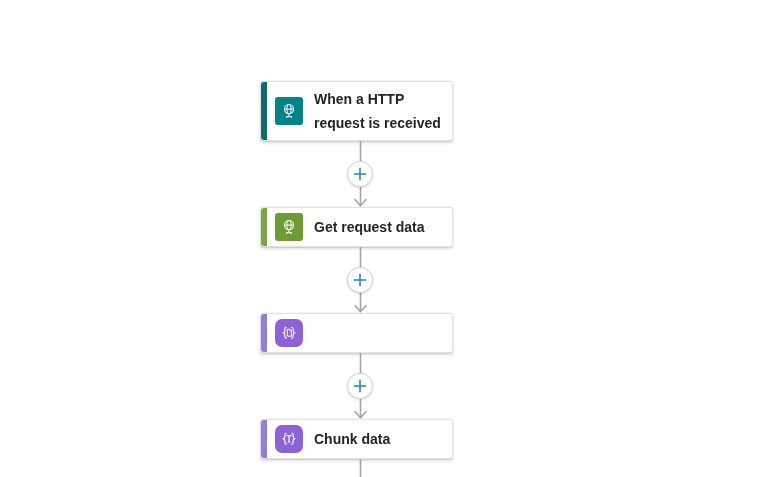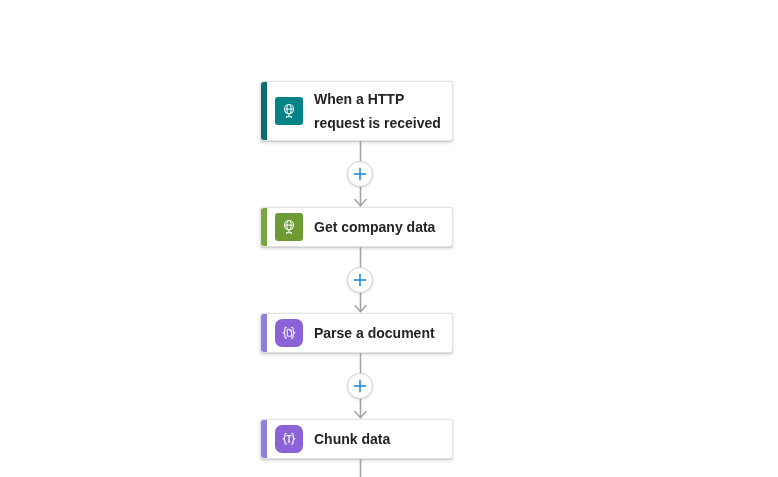--- a/index.html
+++ b/index.html
@@ -139,21 +139,21 @@
     <div class="icon" style="background: rgb(109, 156, 53); border-radius: 3px;">
       <svg class="glyph glyph-globe" width="20" height="20" viewBox="0 0 20 20" style="display: block;">
         <circle cx="10" cy="8.1" r="4.6" stroke-width="1.1"></circle>
         <ellipse cx="10" cy="8.1" rx="2.1" ry="4.6" stroke-width="1.0"></ellipse>
         <path d="M5.4 8.1 H14.6" stroke-width="1.0"></path>
         <path d="M10 12.7 V14.9" stroke-width="1.1"></path>
         <path d="M7.6 15.7 H12.4 M8.1 15.7 L7.3 16.8 M11.9 15.7 L12.7 16.8" stroke-width="1.0" stroke-linecap="round"></path>
       </svg>
 
     </div>
-    <div class="label" style="color: rgb(36, 36, 36);">Get company data</div>
+    <div class="label" style="color: rgb(36, 36, 36);">Get request data</div>
   </div>
 
   <div class="connector">
     <svg class="connector-line" width="200" height="66" viewBox="0 0 200 66">
       <path d="M100.5 0 V64.5" stroke-width="1.6"></path>
       <path d="M95 58.5 L100.5 64.8 L106 58.5" stroke-width="1.5" stroke-linecap="round" stroke-linejoin="round"></path>
     </svg>
     <button class="plus-button">
       <svg width="14" height="14" viewBox="0 0 14 14">
         <path d="M7 0.8 V13.2 M0.8 7 H13.2" stroke-width="1.5"></path>
@@ -166,21 +166,20 @@
     <div class="icon" style="background: rgb(139, 99, 214); border-radius: 7px;">
 
       <svg class="glyph glyph-braces-document" width="20" height="20" viewBox="0 0 20 20" style="display: block;">
         <path d="M7.3 4.3 C6.1 4.3 5.9 5.0 5.9 6.0 L5.9 7.4 C5.9 8.5 5.5 9.2 4.4 9.7 C5.5 10.2 5.9 10.9 5.9 12.0 L5.9 13.4 C5.9 14.4 6.1 15.1 7.3 15.1" stroke-width="1.1" stroke-linecap="round"></path>
         <path d="M12.7 4.3 C13.9 4.3 14.1 5.0 14.1 6.0 L14.1 7.4 C14.1 8.5 14.5 9.2 15.6 9.7 C14.5 10.2 14.1 10.9 14.1 12.0 L14.1 13.4 C14.1 14.4 13.9 15.1 12.7 15.1" stroke-width="1.1" stroke-linecap="round"></path>
         <path d="M8.3 13.2 V6.3 H10.9 L12.5 7.9 V13.2 Z" stroke-width="0.95" stroke-linejoin="round"></path>
         <path d="M10.9 6.3 V7.9 H12.5" stroke-width="0.95" stroke-linejoin="round"></path>
       </svg>
 
     </div>
-    <div class="label" style="color: rgb(36, 36, 36);">Parse a document</div>
   </div>
 
   <div class="connector">
     <svg class="connector-line" width="200" height="66" viewBox="0 0 200 66">
       <path d="M100.5 0 V64.5" stroke-width="1.6"></path>
       <path d="M95 58.5 L100.5 64.8 L106 58.5" stroke-width="1.5" stroke-linecap="round" stroke-linejoin="round"></path>
     </svg>
     <button class="plus-button">
       <svg width="14" height="14" viewBox="0 0 14 14">
         <path d="M7 0.8 V13.2 M0.8 7 H13.2" stroke-width="1.5"></path>

